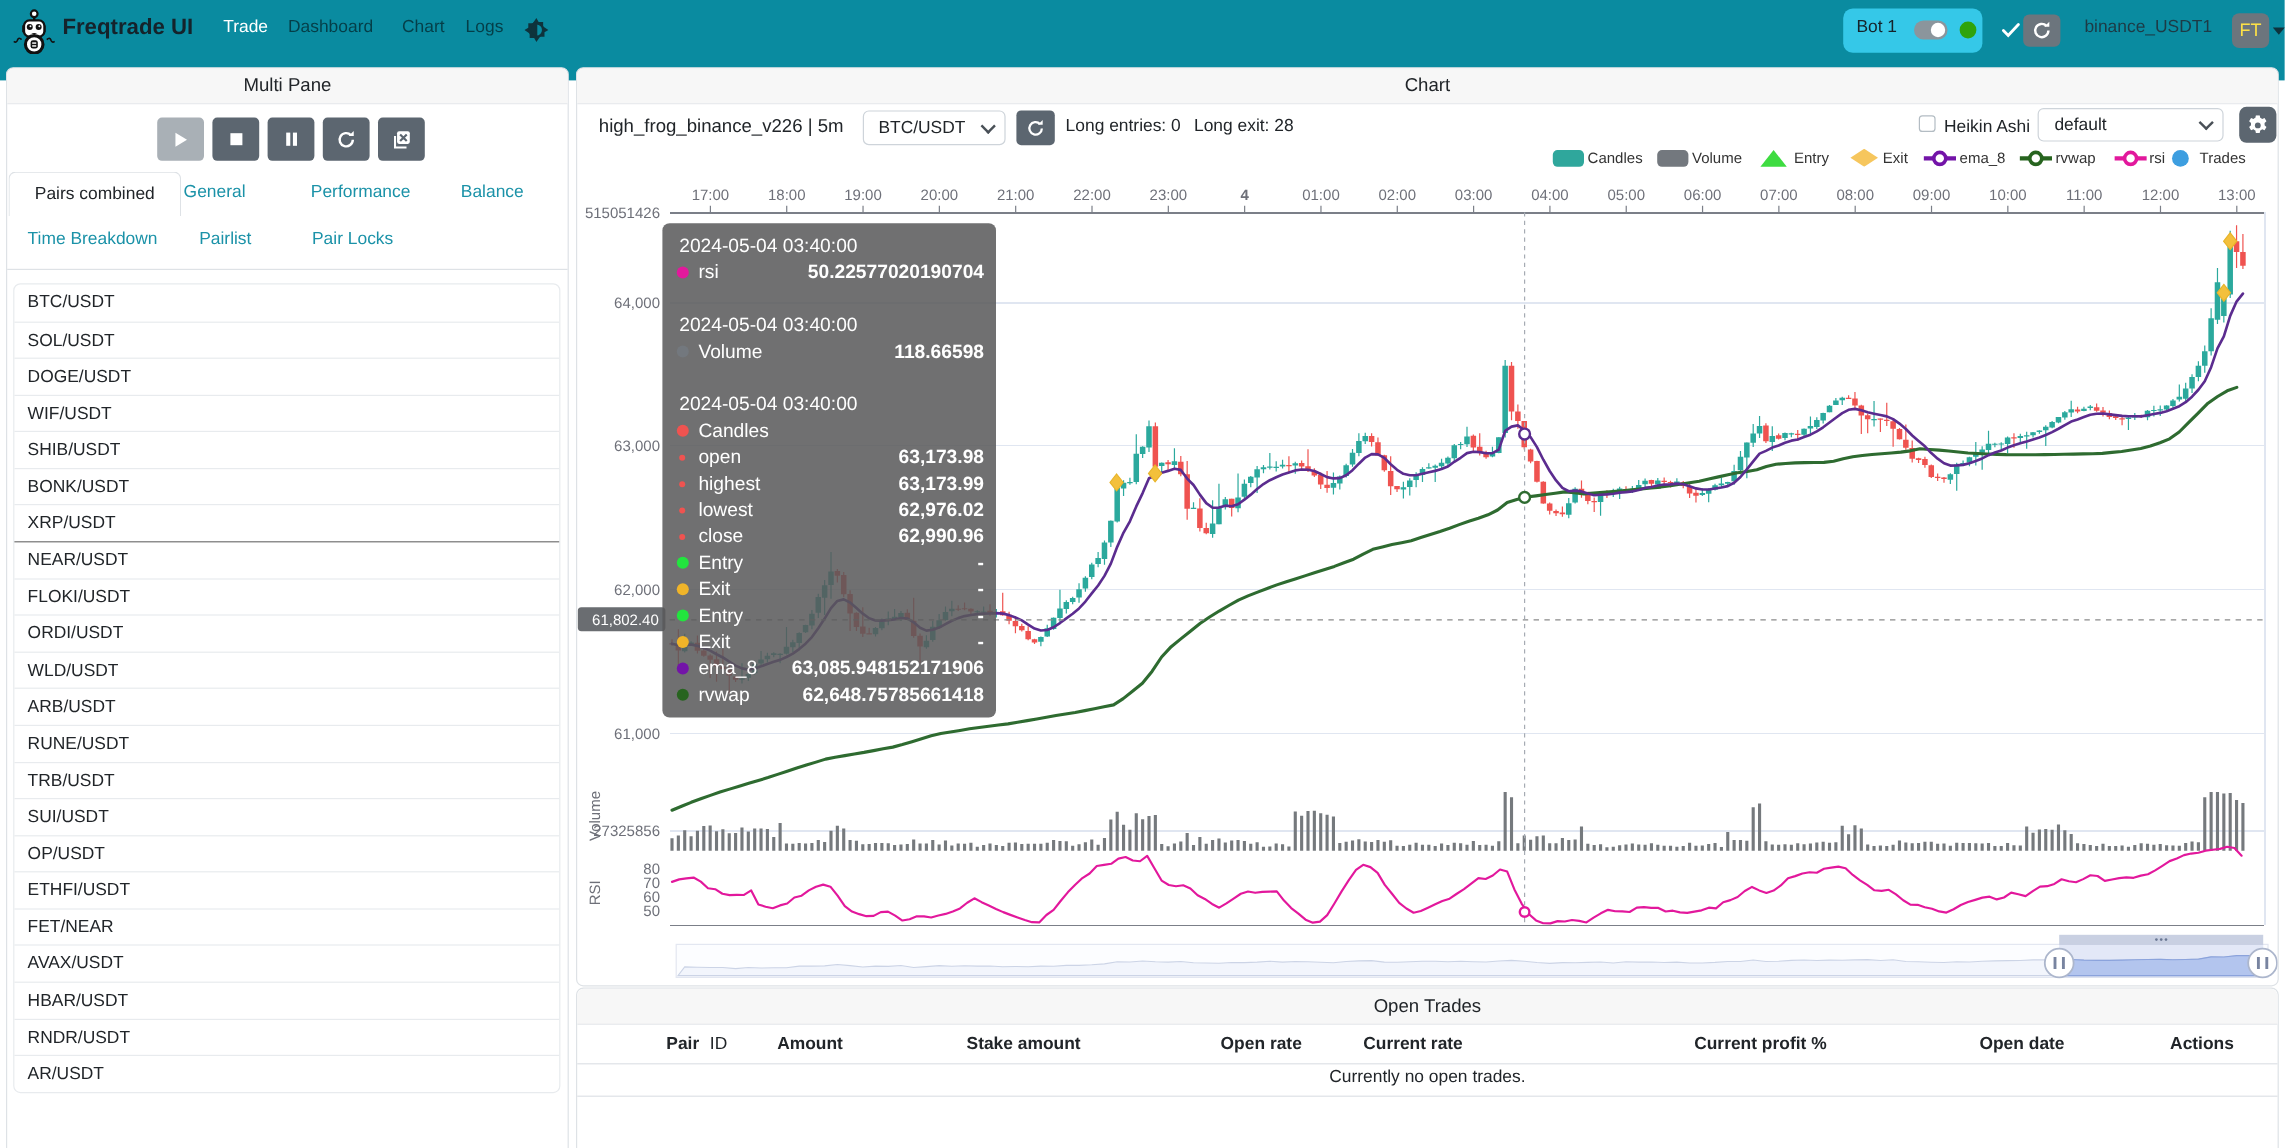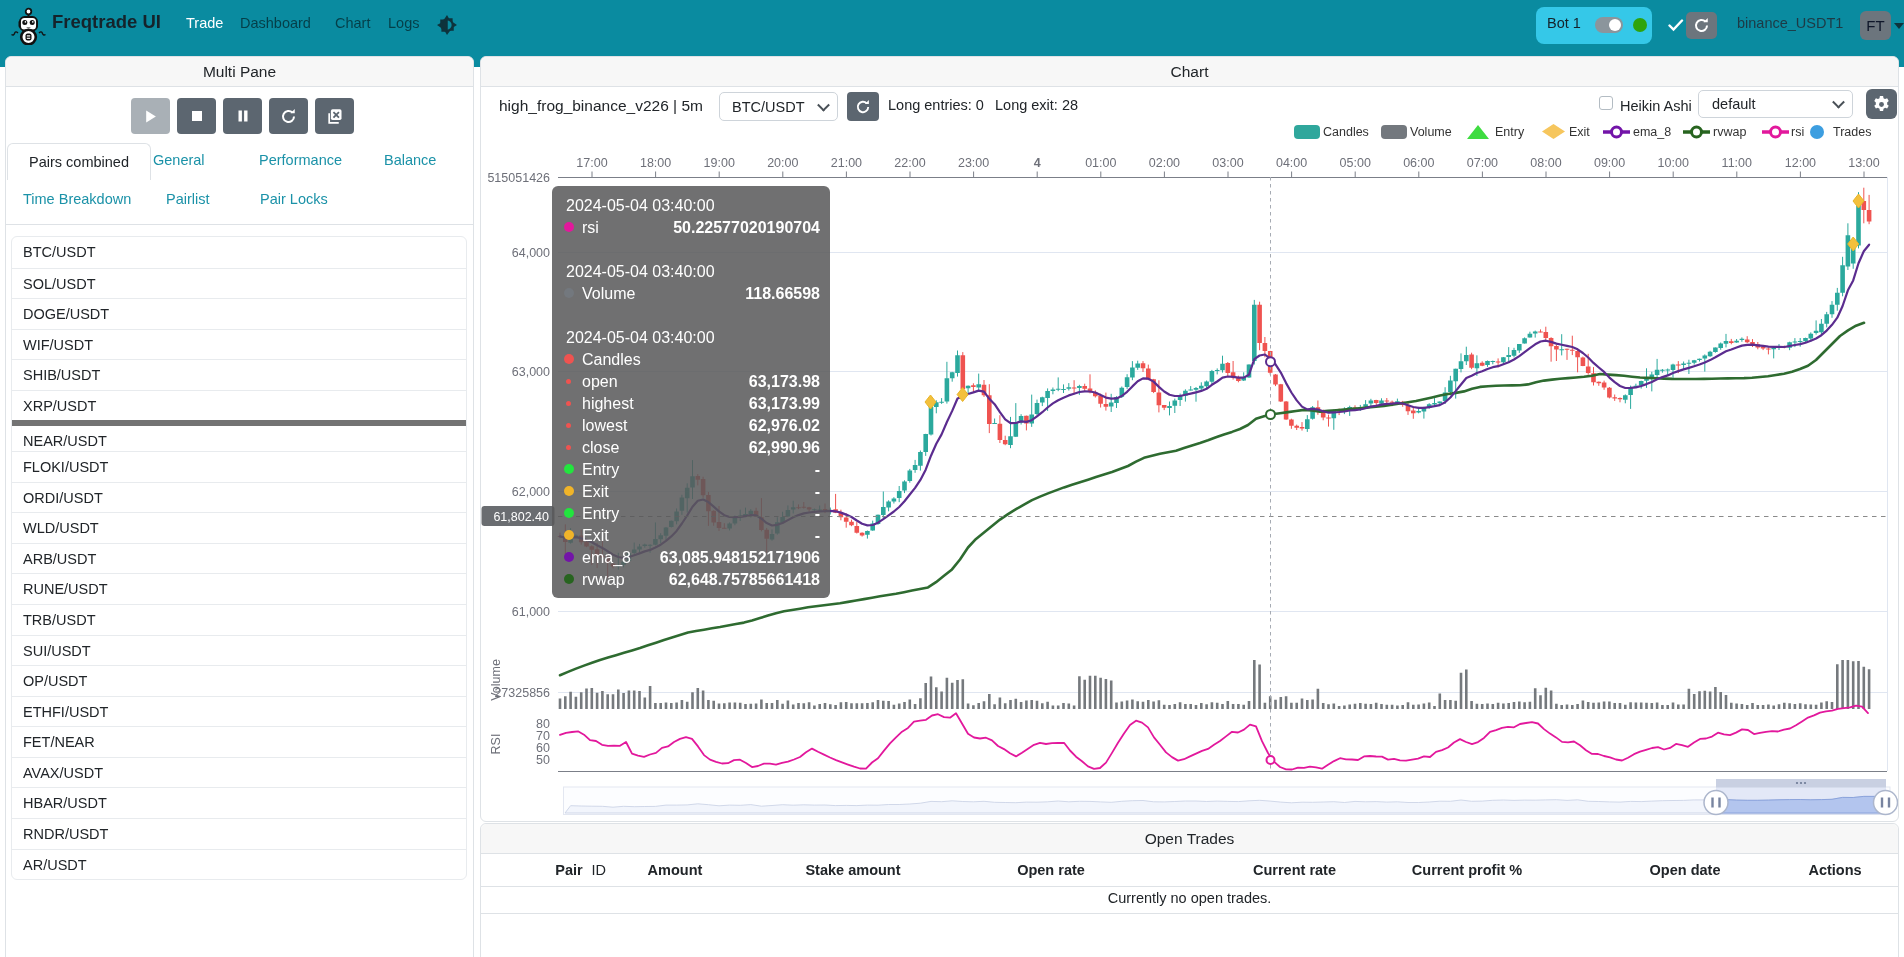--- a/index.html
+++ b/index.html
@@ -50,21 +50,21 @@
 <svg class="abs" style="left:1668px;top:18px" width="16" height="14" viewBox="0 0 16 14">
       <path d="M1.5 7.5l4 4L14 2.5" stroke="#fff" stroke-width="2.4" fill="none" stroke-linecap="round"></path>
     </svg>
 <div class="abs" style="left:1686px;top:12px;width:31px;height:27px;background:#6c757d;border-radius:5px">
  <svg class="abs" style="left:7px;top:5px" width="17" height="17" viewBox="0 0 16 16">
         <path d="M13.2 8a5.2 5.2 0 1 1-1.5-3.7" stroke="#fff" stroke-width="1.9" fill="none"></path>
         <path d="M13.9 1v4h-4z" fill="#fff"></path>
       </svg>
 </div>
 <span class="abs" style="left:1737px;top:15px;color:#1d3a45">binance_USDT1</span>
-<div class="abs" style="left:1860px;top:11px;width:31px;height:29px;background:#6c757d;border-radius:6px;color:#0f172a;text-align:center;line-height:29px;font-size:15px">FT</div>
+<div class="abs" style="left:1860px;top:11px;width:31px;height:29px;background:#6c757d;border-radius:6px;color:#fde047;text-align:center;line-height:29px;font-size:15px">FT</div>
 <span class="abs" style="left:1894px;top:23px;width:0;height:0;border-left:5px solid transparent;border-right:5px solid transparent;border-top:6px solid #0e333c"></span>
 </div>
 <div class="card" style="left:5px;top:56px;width:469px;height:910px">
 <div class="card-h">Multi Pane</div>
 <button class="btn" style="left:125px;top:41px;width:39px;height:36px;background:#a9b0b6">
       <svg width="15" height="15" viewBox="0 0 14 14">
         <path d="M3 1.5l9 5.5-9 5.5z" fill="#fff"></path>
       </svg>
     </button>
 <button class="btn" style="left:171px;top:41px;width:39px;height:36px">
@@ -98,22 +98,23 @@
 <span class="abs teal" style="left:17px;top:134px">Time Breakdown</span>
 <span class="abs teal" style="left:160px;top:134px">Pairlist</span>
 <span class="abs teal" style="left:254px;top:134px">Pair Locks</span>
 <div class="abs" style="left:0;top:167px;width:467px;border-top:1px solid #dee2e6"></div>
 <div class="abs" style="left:5px;top:179px;width:456px;border:1px solid #e8ebee;border-radius:6px;background:#fff">
       <div style="height:30.58px;border-top:none;line-height:30px;padding-left:11px">BTC/USDT</div>
       <div style="height:30.58px;border-top:1px solid #e8ebee;line-height:30px;padding-left:11px">SOL/USDT</div>
       <div style="height:30.58px;border-top:1px solid #e8ebee;line-height:30px;padding-left:11px">DOGE/USDT</div>
       <div style="height:30.58px;border-top:1px solid #e8ebee;line-height:30px;padding-left:11px">WIF/USDT</div>
       <div style="height:30.58px;border-top:1px solid #e8ebee;line-height:30px;padding-left:11px">SHIB/USDT</div>
+      <div style="height:30.58px;border-top:1px solid #e8ebee;line-height:30px;padding-left:11px">BONK/USDT</div>
       <div style="height:30.58px;border-top:1px solid #e8ebee;line-height:30px;padding-left:11px">XRP/USDT</div>
-      <div style="height:30.58px;border-top:6px solid #737373;line-height:30px;padding-left:11px">NEAR/USDT</div>
+      <div style="height:30.58px;border-top:1px solid #737373;line-height:30px;padding-left:11px">NEAR/USDT</div>
       <div style="height:30.58px;border-top:1px solid #e8ebee;line-height:30px;padding-left:11px">FLOKI/USDT</div>
       <div style="height:30.58px;border-top:1px solid #e8ebee;line-height:30px;padding-left:11px">ORDI/USDT</div>
       <div style="height:30.58px;border-top:1px solid #e8ebee;line-height:30px;padding-left:11px">WLD/USDT</div>
       <div style="height:30.58px;border-top:1px solid #e8ebee;line-height:30px;padding-left:11px">ARB/USDT</div>
       <div style="height:30.58px;border-top:1px solid #e8ebee;line-height:30px;padding-left:11px">RUNE/USDT</div>
       <div style="height:30.58px;border-top:1px solid #e8ebee;line-height:30px;padding-left:11px">TRB/USDT</div>
       <div style="height:30.58px;border-top:1px solid #e8ebee;line-height:30px;padding-left:11px">SUI/USDT</div>
       <div style="height:30.58px;border-top:1px solid #e8ebee;line-height:30px;padding-left:11px">OP/USDT</div>
       <div style="height:30.58px;border-top:1px solid #e8ebee;line-height:30px;padding-left:11px">ETHFI/USDT</div>
       <div style="height:30.58px;border-top:1px solid #e8ebee;line-height:30px;padding-left:11px">FET/NEAR</div>
@@ -347,19 +348,19 @@
       <span style="position:absolute;right:10px;font-weight:700;">62,648.75785661418</span>
     </div>
   </div>
 <div class="card" style="left:480px;top:823px;width:1419px;height:140px;border-radius:6px 6px 0 0">
 <div class="card-h">Open Trades</div>
 <span class="abs" style="left:-75px;top:38px;width:200px;text-align:right;font-weight:400">ID</span>
     <span class="abs" style="left:-12px;top:38px;width:200px;text-align:center;font-weight:700">Pair</span>
     <span class="abs" style="left:94px;top:38px;width:200px;text-align:center;font-weight:700">Amount</span>
     <span class="abs" style="left:272px;top:38px;width:200px;text-align:center;font-weight:700">Stake amount</span>
     <span class="abs" style="left:470px;top:38px;width:200px;text-align:center;font-weight:700">Open rate</span>
-    <span class="abs" style="left:655px;top:38px;width:200px;text-align:right;font-weight:700">Current rate</span>
+    <span class="abs" style="left:655px;top:38px;width:200px;text-align:left;font-weight:700">Current rate</span>
     <span class="abs" style="left:886px;top:38px;width:200px;text-align:center;font-weight:700">Current profit %</span>
     <span class="abs" style="left:1104px;top:38px;width:200px;text-align:center;font-weight:700">Open date</span>
     <span class="abs" style="left:1254px;top:38px;width:200px;text-align:center;font-weight:700">Actions</span>
 <div class="abs" style="left:0;top:62px;width:1417px;border-top:1px solid #dee2e6"></div>
 <div class="abs" style="left:0;top:66px;width:1417px;text-align:center">Currently no open trades.</div>
 <div class="abs" style="left:0;top:89px;width:1417px;border-top:1px solid #dee2e6"></div>
 </div>
 </body></html>

